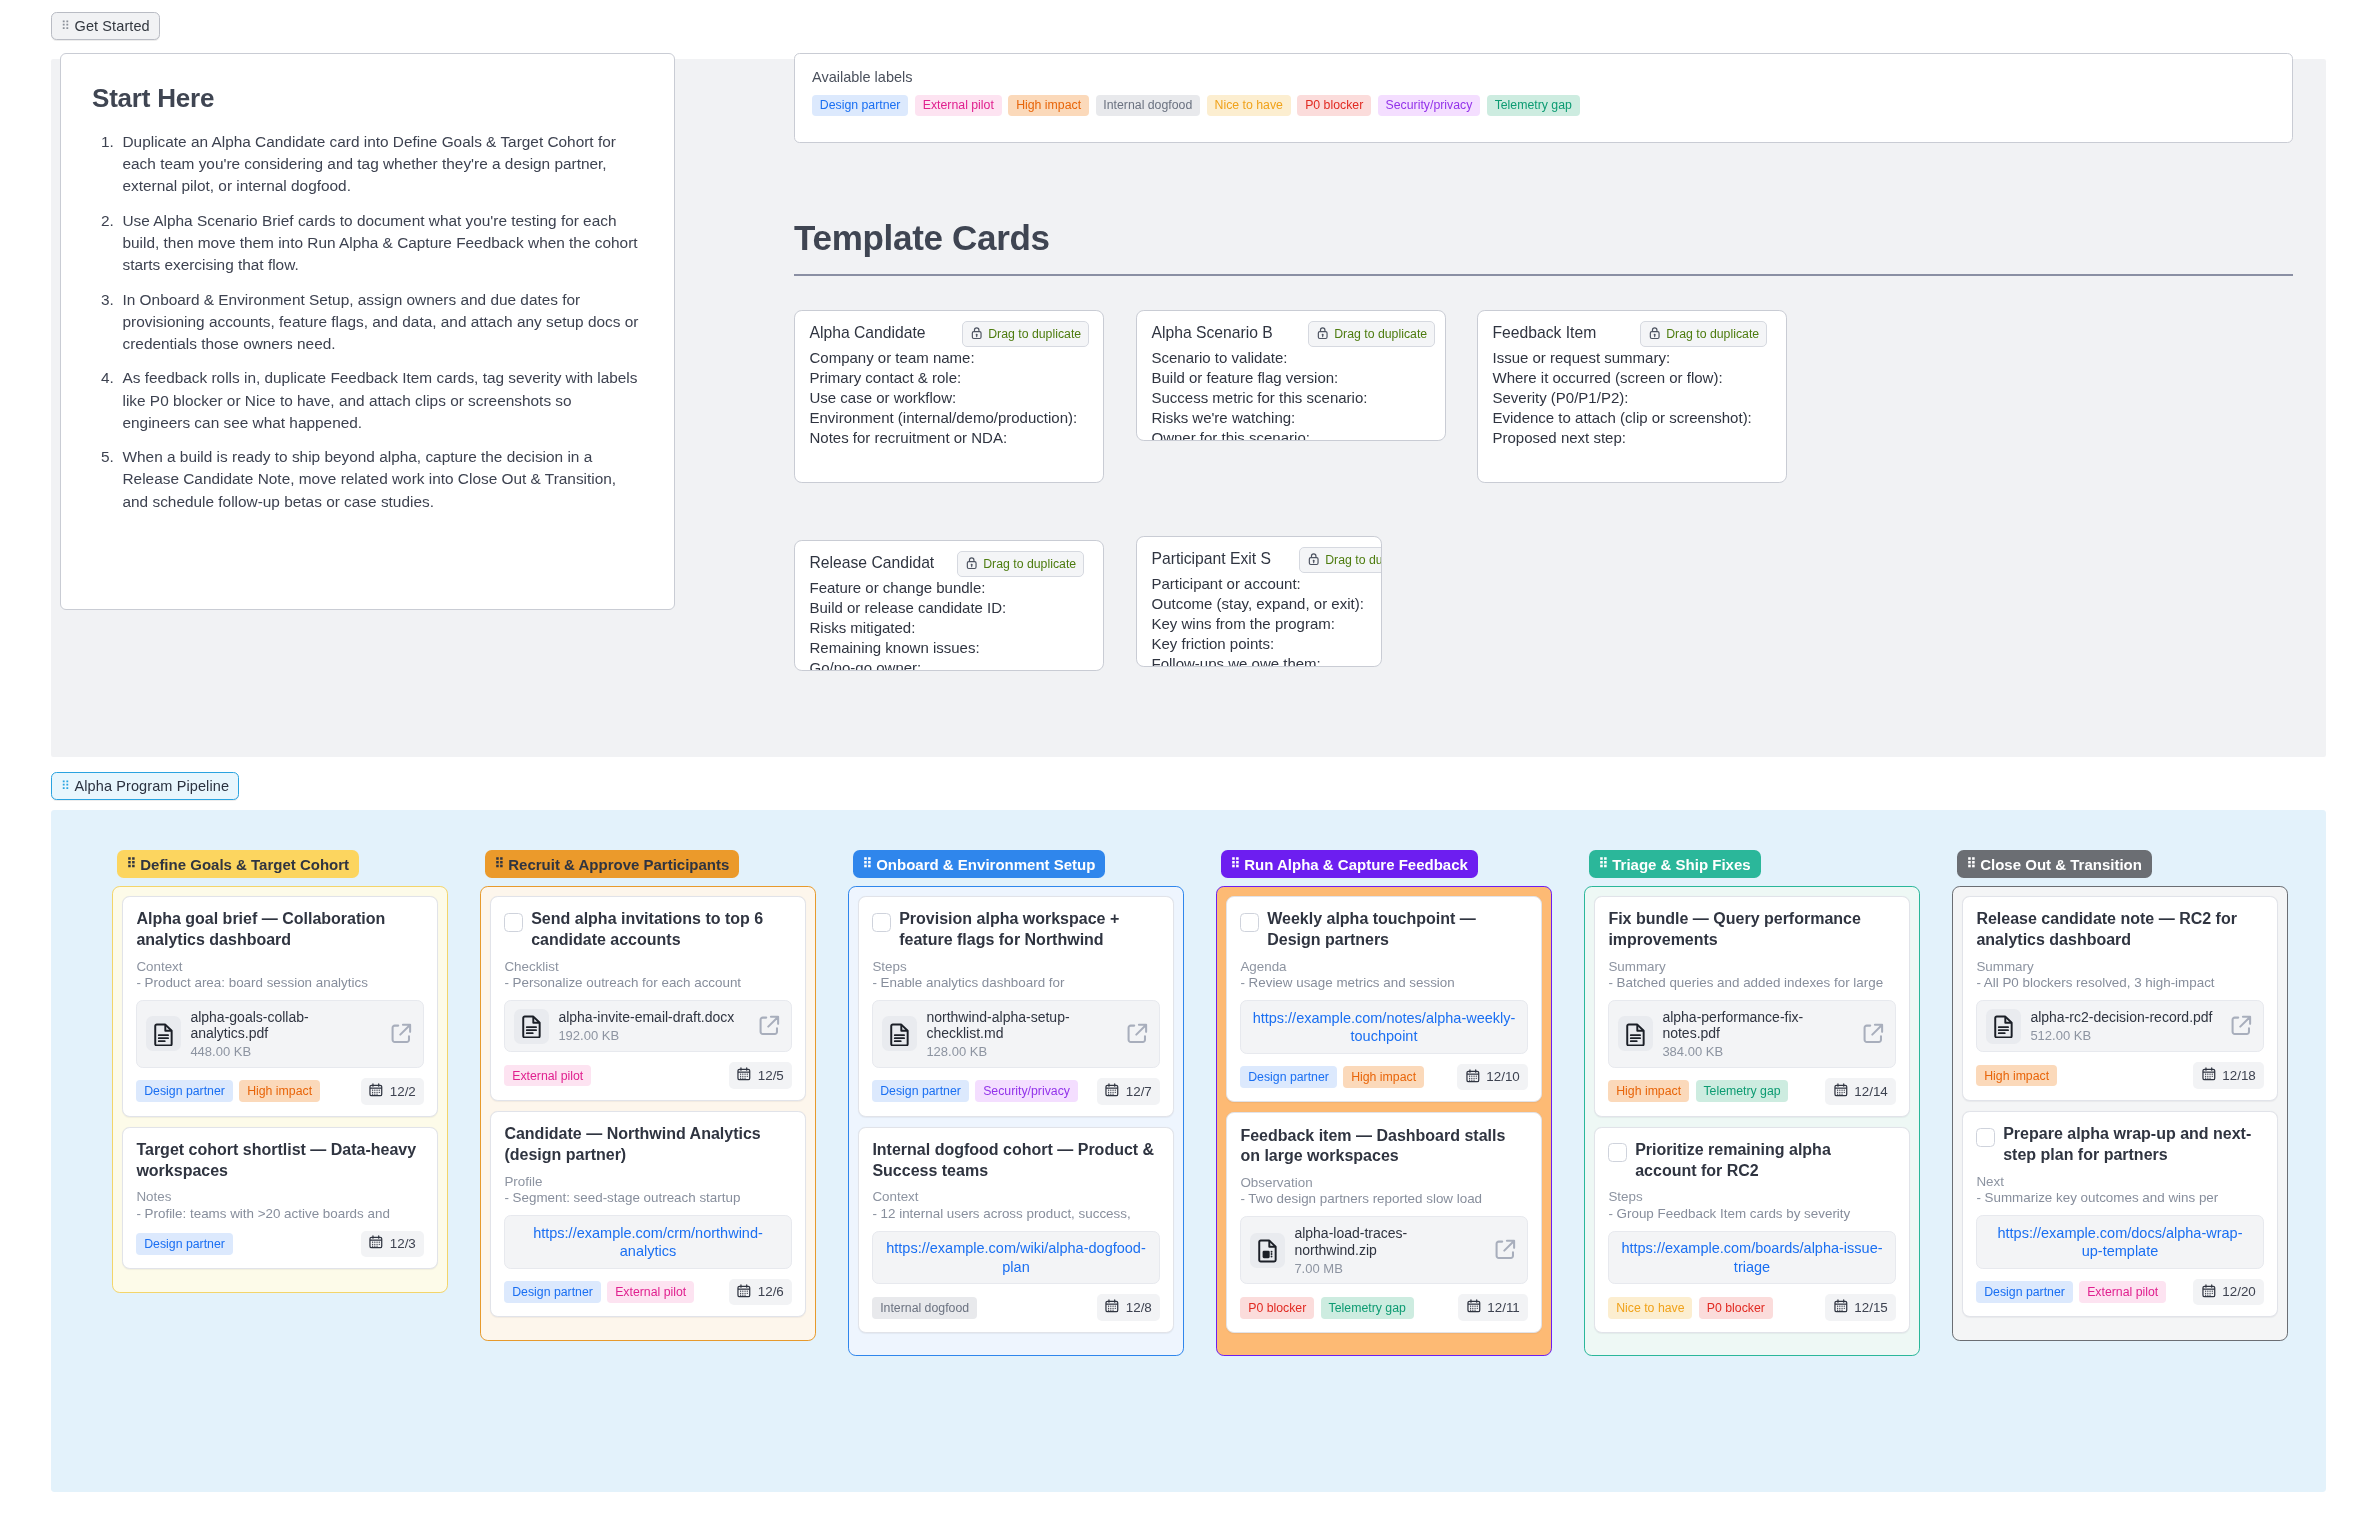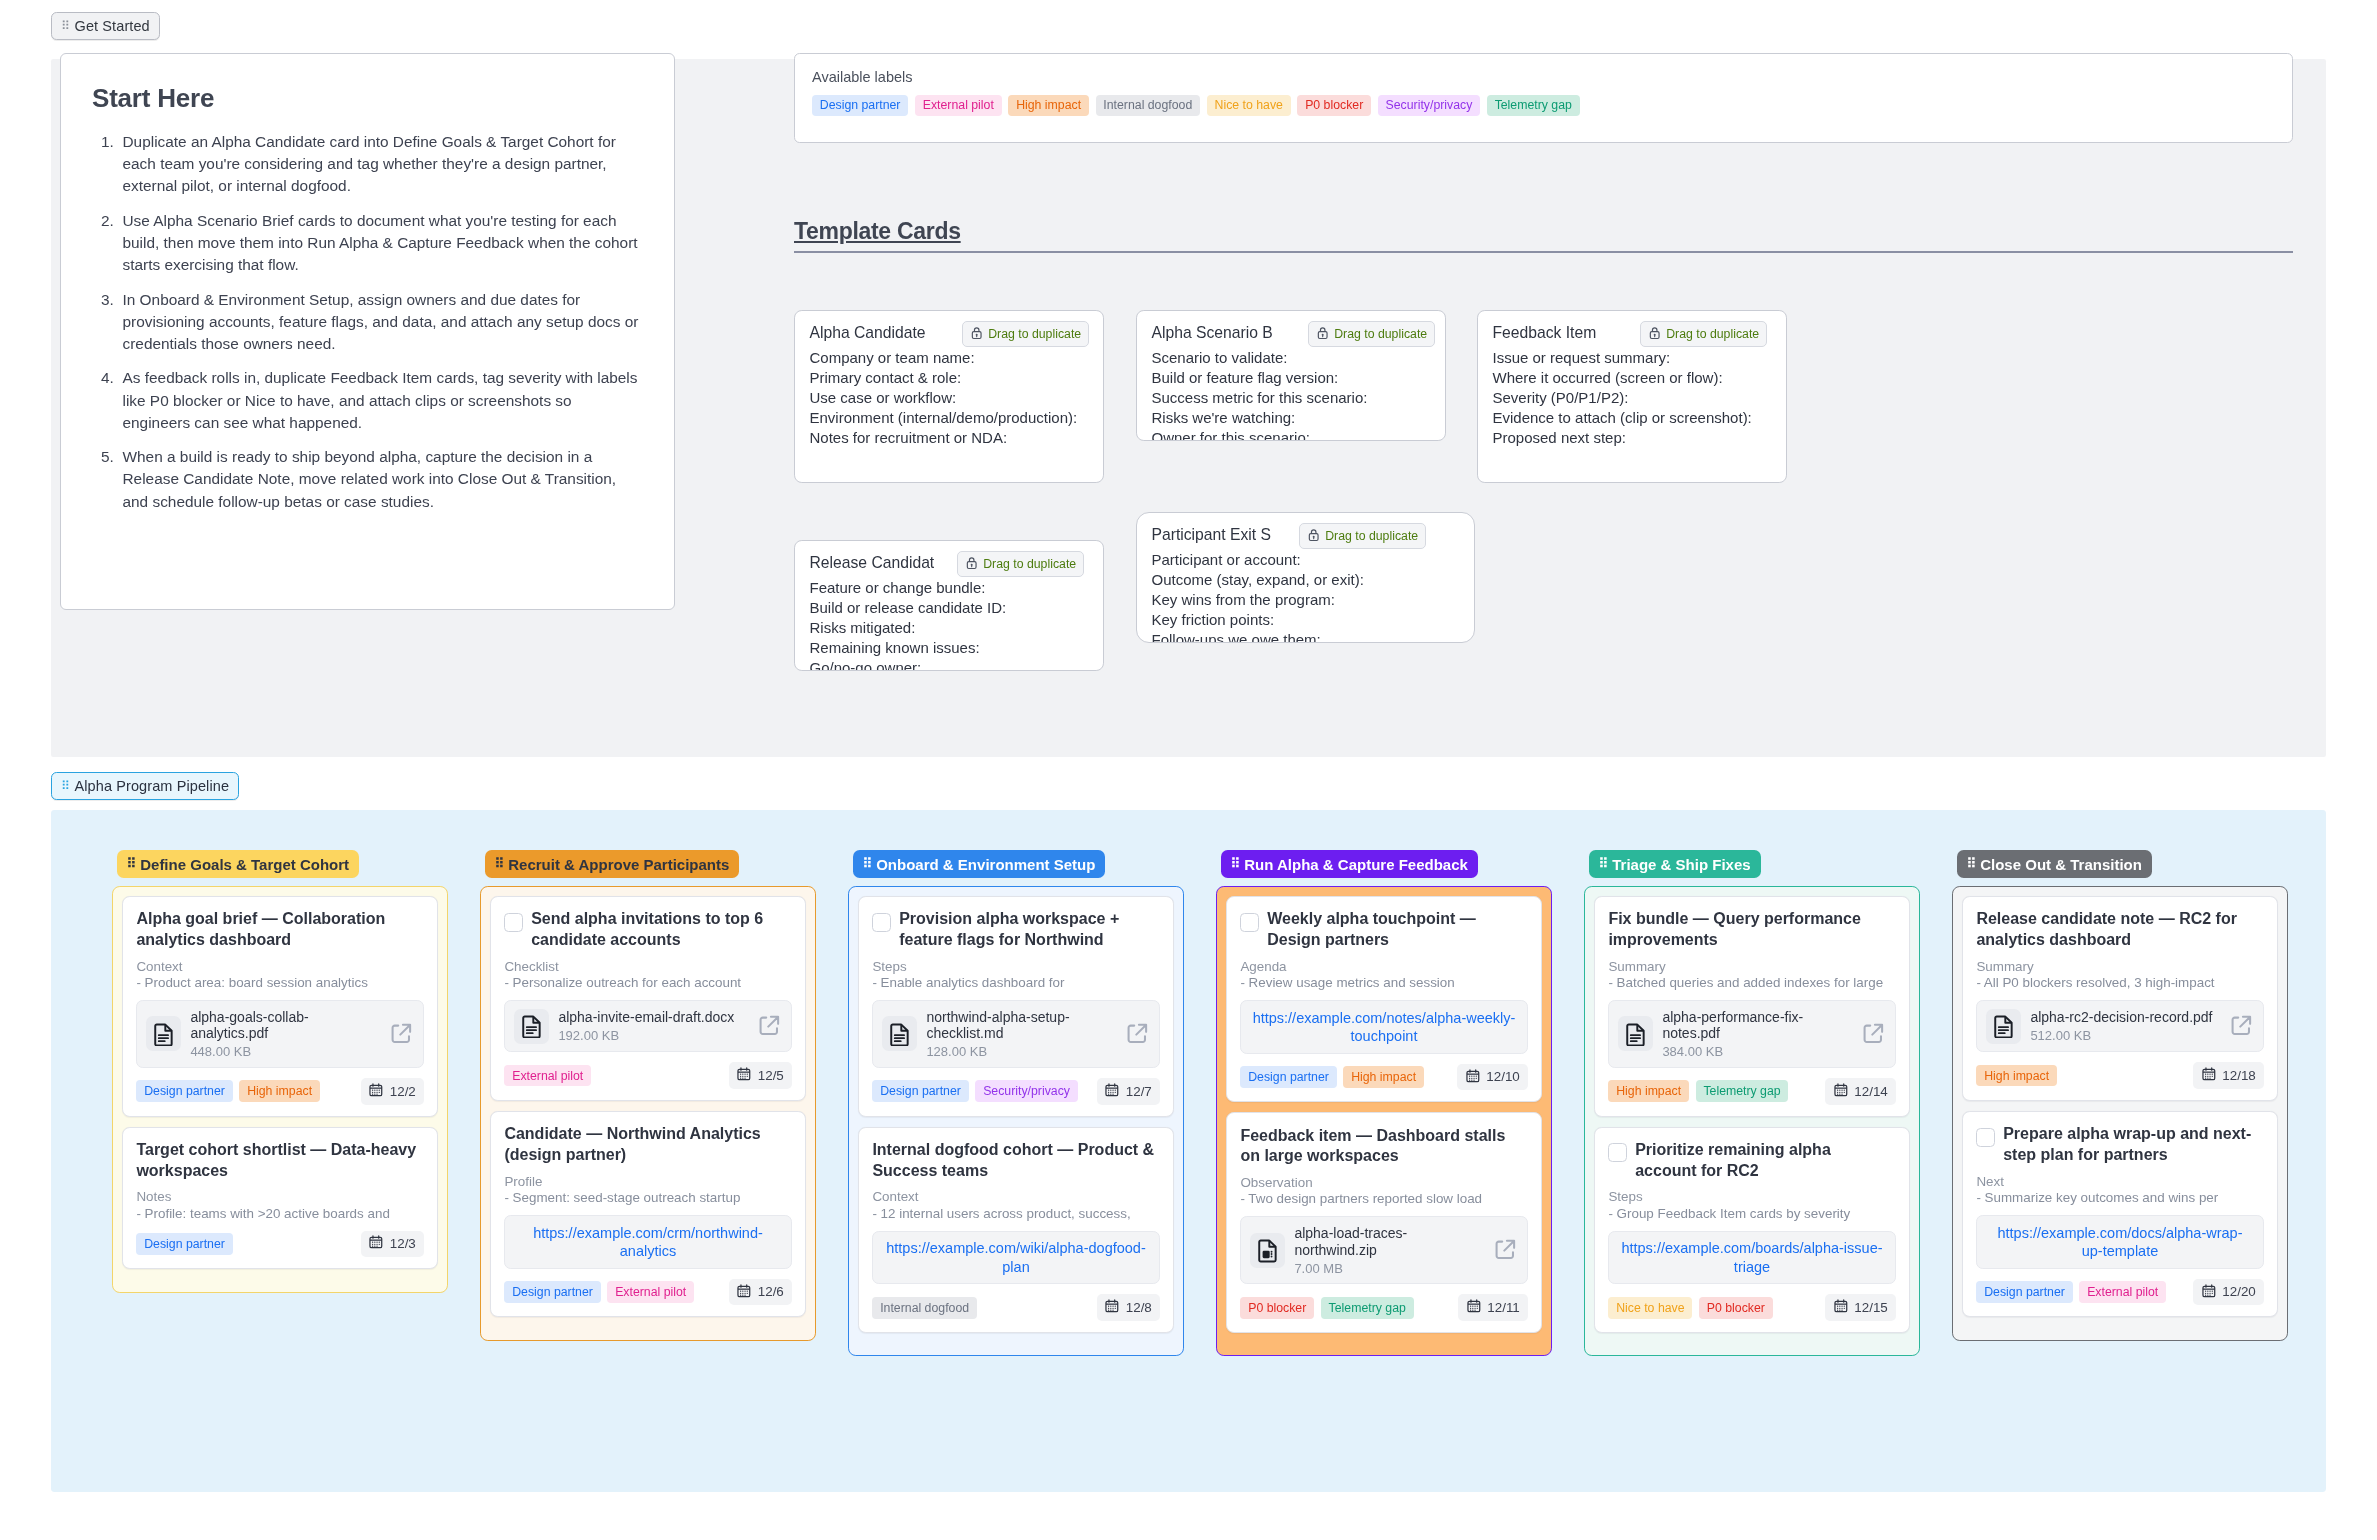--- a/index.html
+++ b/index.html
@@ -61,22 +61,22 @@
   #labels-row { display: flex; gap: 6.7px; flex-wrap: wrap; }
   .chip {
     display: inline-block; border-radius: 3.9px;
     padding: 3.9px 7.8px; font-size: 12.3px; font-weight: 500; white-space: nowrap;
   }
 
   
   #template-heading {
     position: absolute; left: 794px; top: 218px;
     width: 1499px;
-    font-size: 23px; font-weight: 700; color: #3f4552; letter-spacing: -0.3px;
-    padding-bottom: 6px; border-bottom: 2.8px solid #8a8fa3; text-decoration: underline;
+    font-size: 35px; font-weight: 700; color: #3f4552; letter-spacing: -0.3px;
+    padding-bottom: 16px; border-bottom: 2.8px solid #8a8fa3;
   }
   .tpl-card {
     position: absolute;
     background: #ffffff; border: 1.1px solid #c9ccd4; border-radius: 7.8px;
     padding: 12.3px 14.5px 14.5px 14.5px;
     overflow: hidden;
   }
   .tpl-head { position: relative; height: 24.6px; }
   .tpl-title {
     font-size: 15.7px; color: #2f3440; white-space: nowrap;
@@ -270,21 +270,21 @@
   </svg></span>
           <span>Drag to duplicate</span>
         </div>
       </div>
       <div class="tpl-field">Feature or change bundle:</div>
       <div class="tpl-field">Build or release candidate ID:</div>
       <div class="tpl-field">Risks mitigated:</div>
       <div class="tpl-field">Remaining known issues:</div>
       <div class="tpl-field">Go/no-go owner:</div>
     </div>
-    <div class="tpl-card" style="left: 1136px; top: 512px; width: 339px; height: 131px; border-radius: 13px;">
+    <div class="tpl-card" style="left: 1136px; top: 536px; width: 246px; height: 131px;">
       <div class="tpl-head">
         <div class="tpl-title">Participant Exit S</div>
         <div class="drag-badge" style="left: 147px;">
           <span><svg width="13.4" height="14.5" viewBox="0 0 20 22" fill="none">
     <rect x="3.4" y="8.6" width="13.2" height="10.4" rx="2.2" stroke="#4e5462" stroke-width="1.8"></rect>
     <path d="M6.6 8.6V6.2a3.4 3.4 0 0 1 6.8 0v2.4" stroke="#4e5462" stroke-width="1.8"></path>
     <circle cx="10" cy="13.2" r="1.5" fill="#4e5462"></circle>
     <path d="M10 14.4v2" stroke="#4e5462" stroke-width="1.7" stroke-linecap="round"></path>
   </svg></span>
           <span>Drag to duplicate</span>

